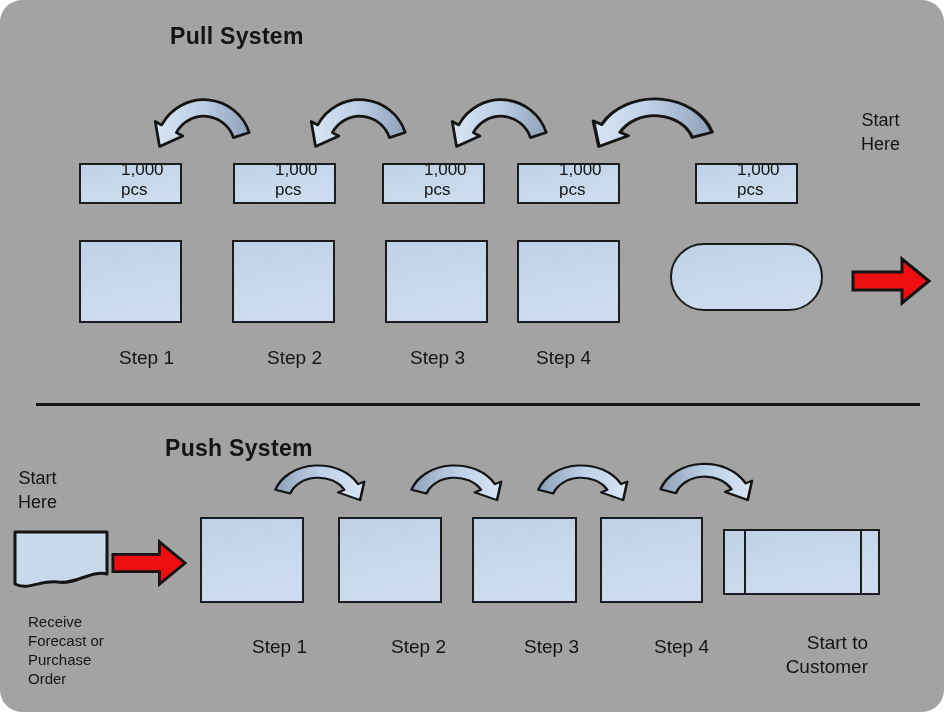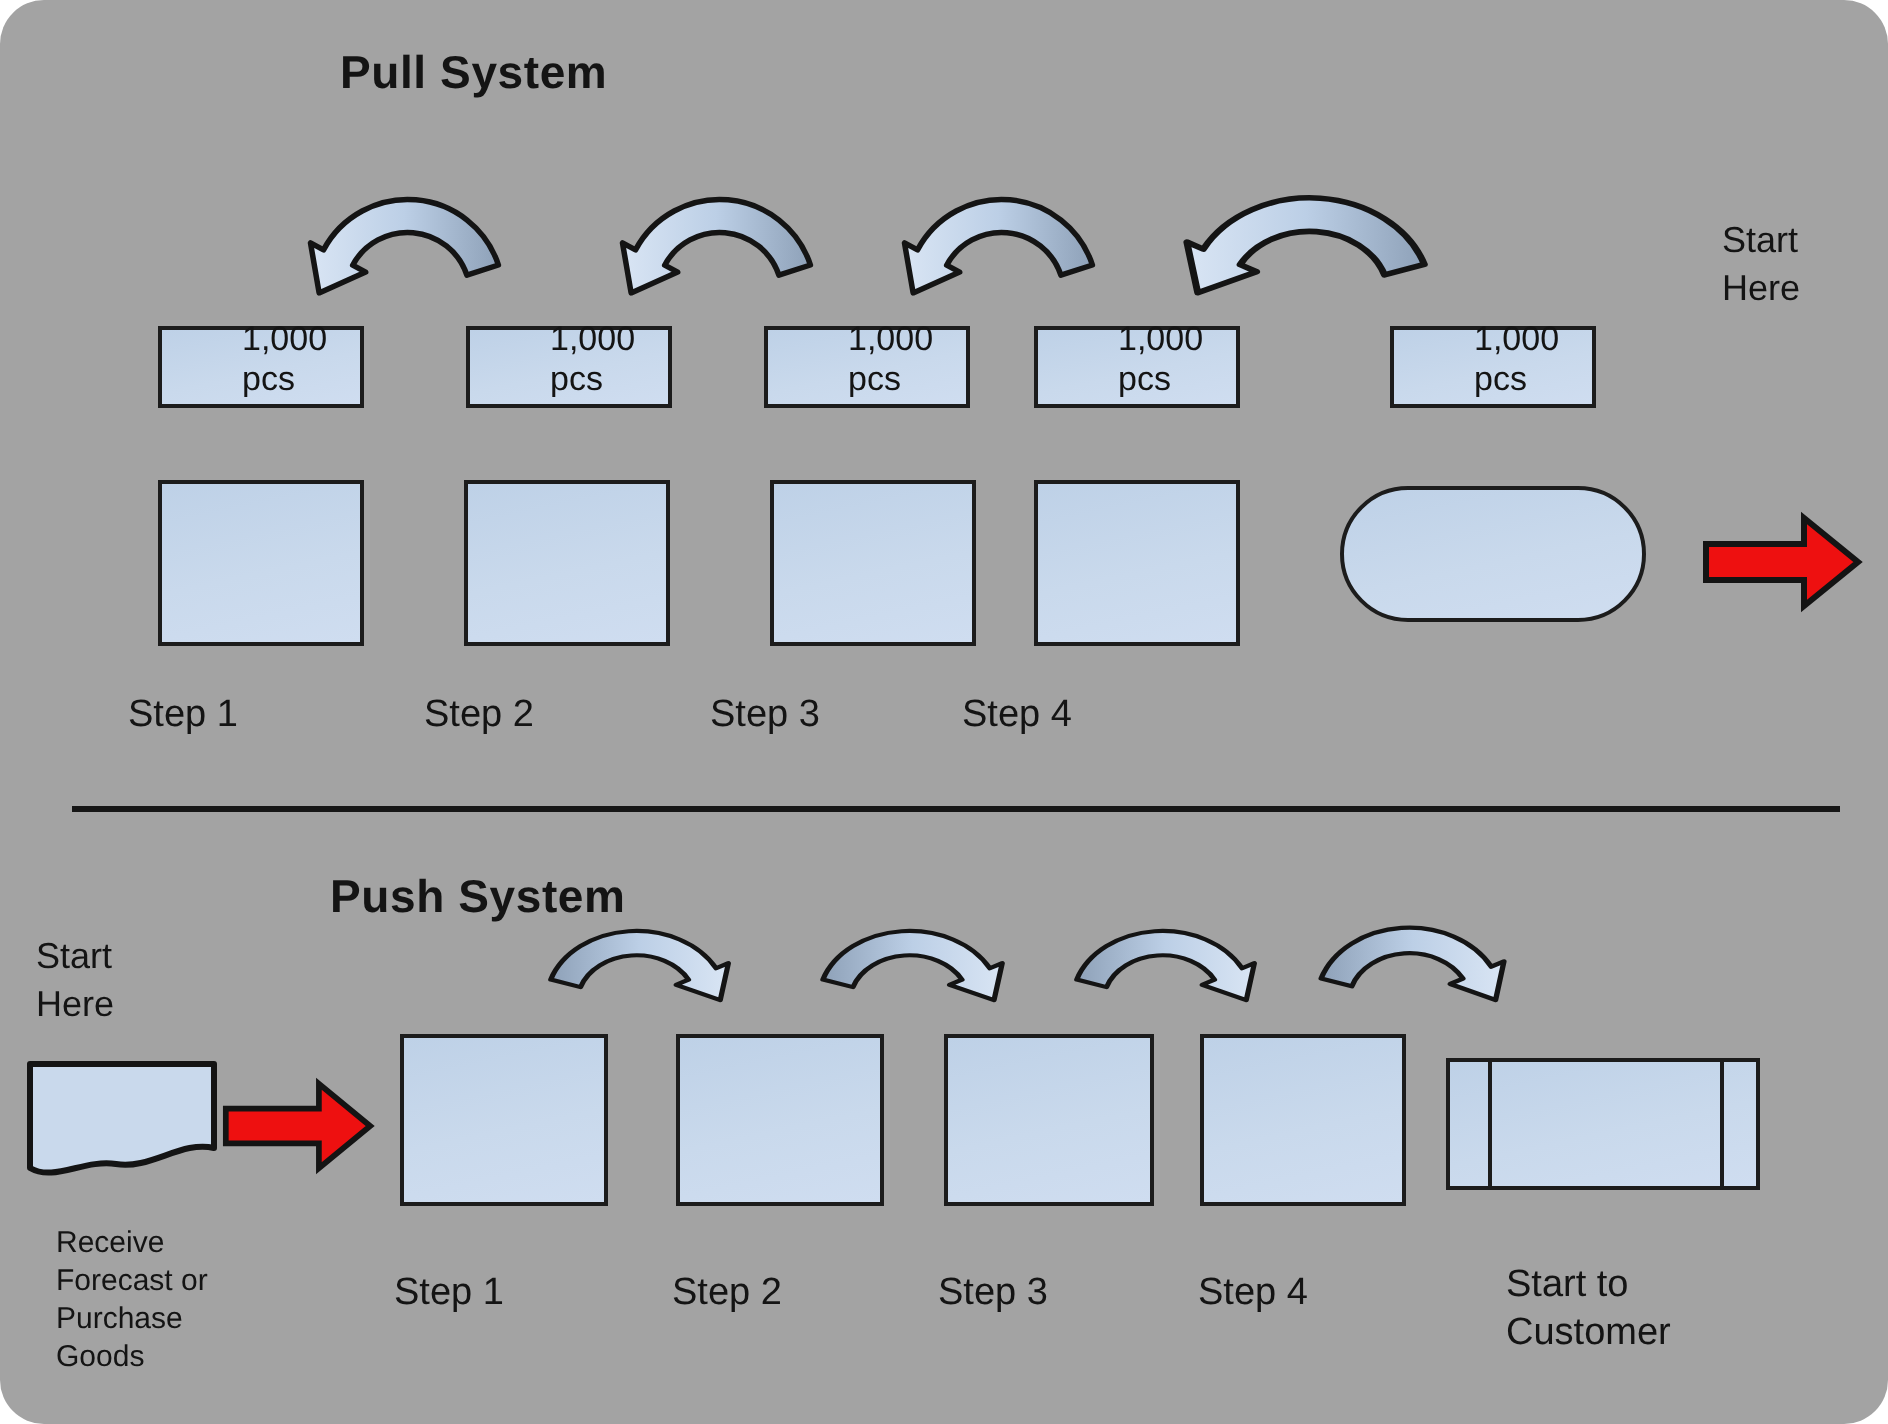--- a/index.html
+++ b/index.html
@@ -15,28 +15,28 @@
   }
   .abs { position: absolute; }
   .title {
     font-size: 23px;
     font-weight: 700;
     letter-spacing: 0.3px;
     white-space: nowrap;
   }
   .lbl {
     font-size: 19px;
-    text-align: left;
+    text-align: right;
     white-space: pre-line;
     line-height: 23px;
   }
   .start-lbl {
     font-size: 18px;
     line-height: 24px;
-    text-align: left;
+    text-align: center;
     white-space: pre-line;
   }
   .small-lbl {
     font-size: 15px;
     line-height: 19px;
     text-align: left;
     white-space: pre-line;
   }
   .shape {
     position: absolute;
@@ -183,21 +183,21 @@
   
   <div class="shape" style="left:723px; top:529px; width:157px; height:66px;">
     <div class="vline" style="left:19px;"></div>
     <div class="vline" style="right:16px;"></div>
   </div>
 
   
   <div class="abs small-lbl" style="left:28px; top:612px;">Receive
 Forecast or
 Purchase
-Goods</div>
+Order</div>
   <div class="abs lbl" style="left:197px; top:635px; width:110px;">Step 1</div>
   <div class="abs lbl" style="left:336px; top:635px; width:110px;">Step 2</div>
   <div class="abs lbl" style="left:469px; top:635px; width:110px;">Step 3</div>
   <div class="abs lbl" style="left:599px; top:635px; width:110px;">Step 4</div>
   <div class="abs lbl" style="left:753px; top:631px; width:115px; line-height:24px;">Start to
 Customer</div>
 
 </div>
 
 </body></html>

